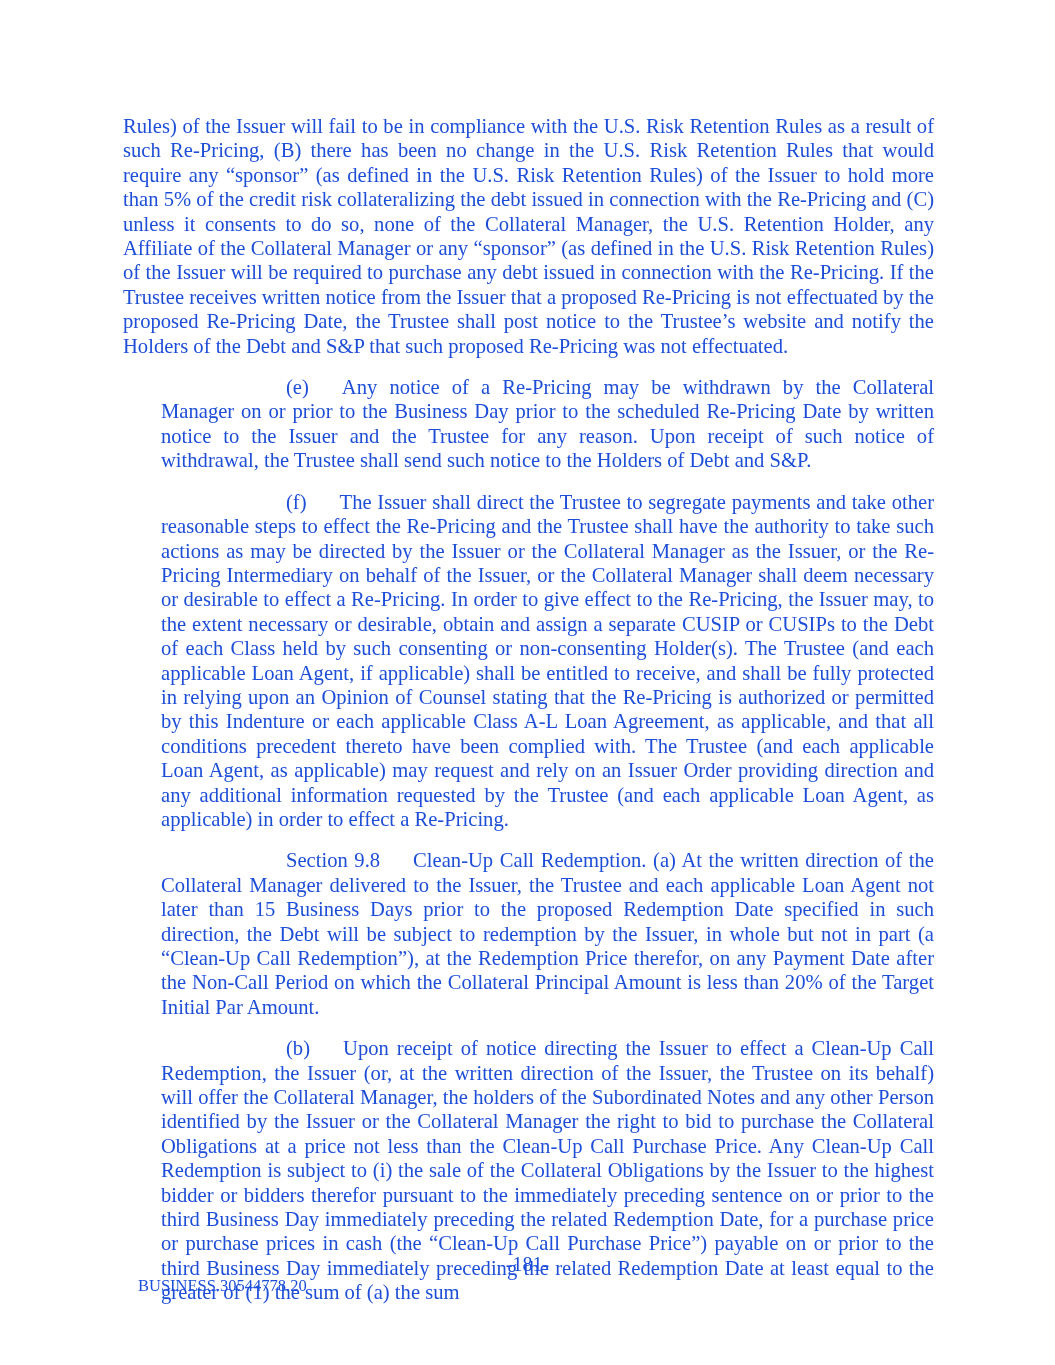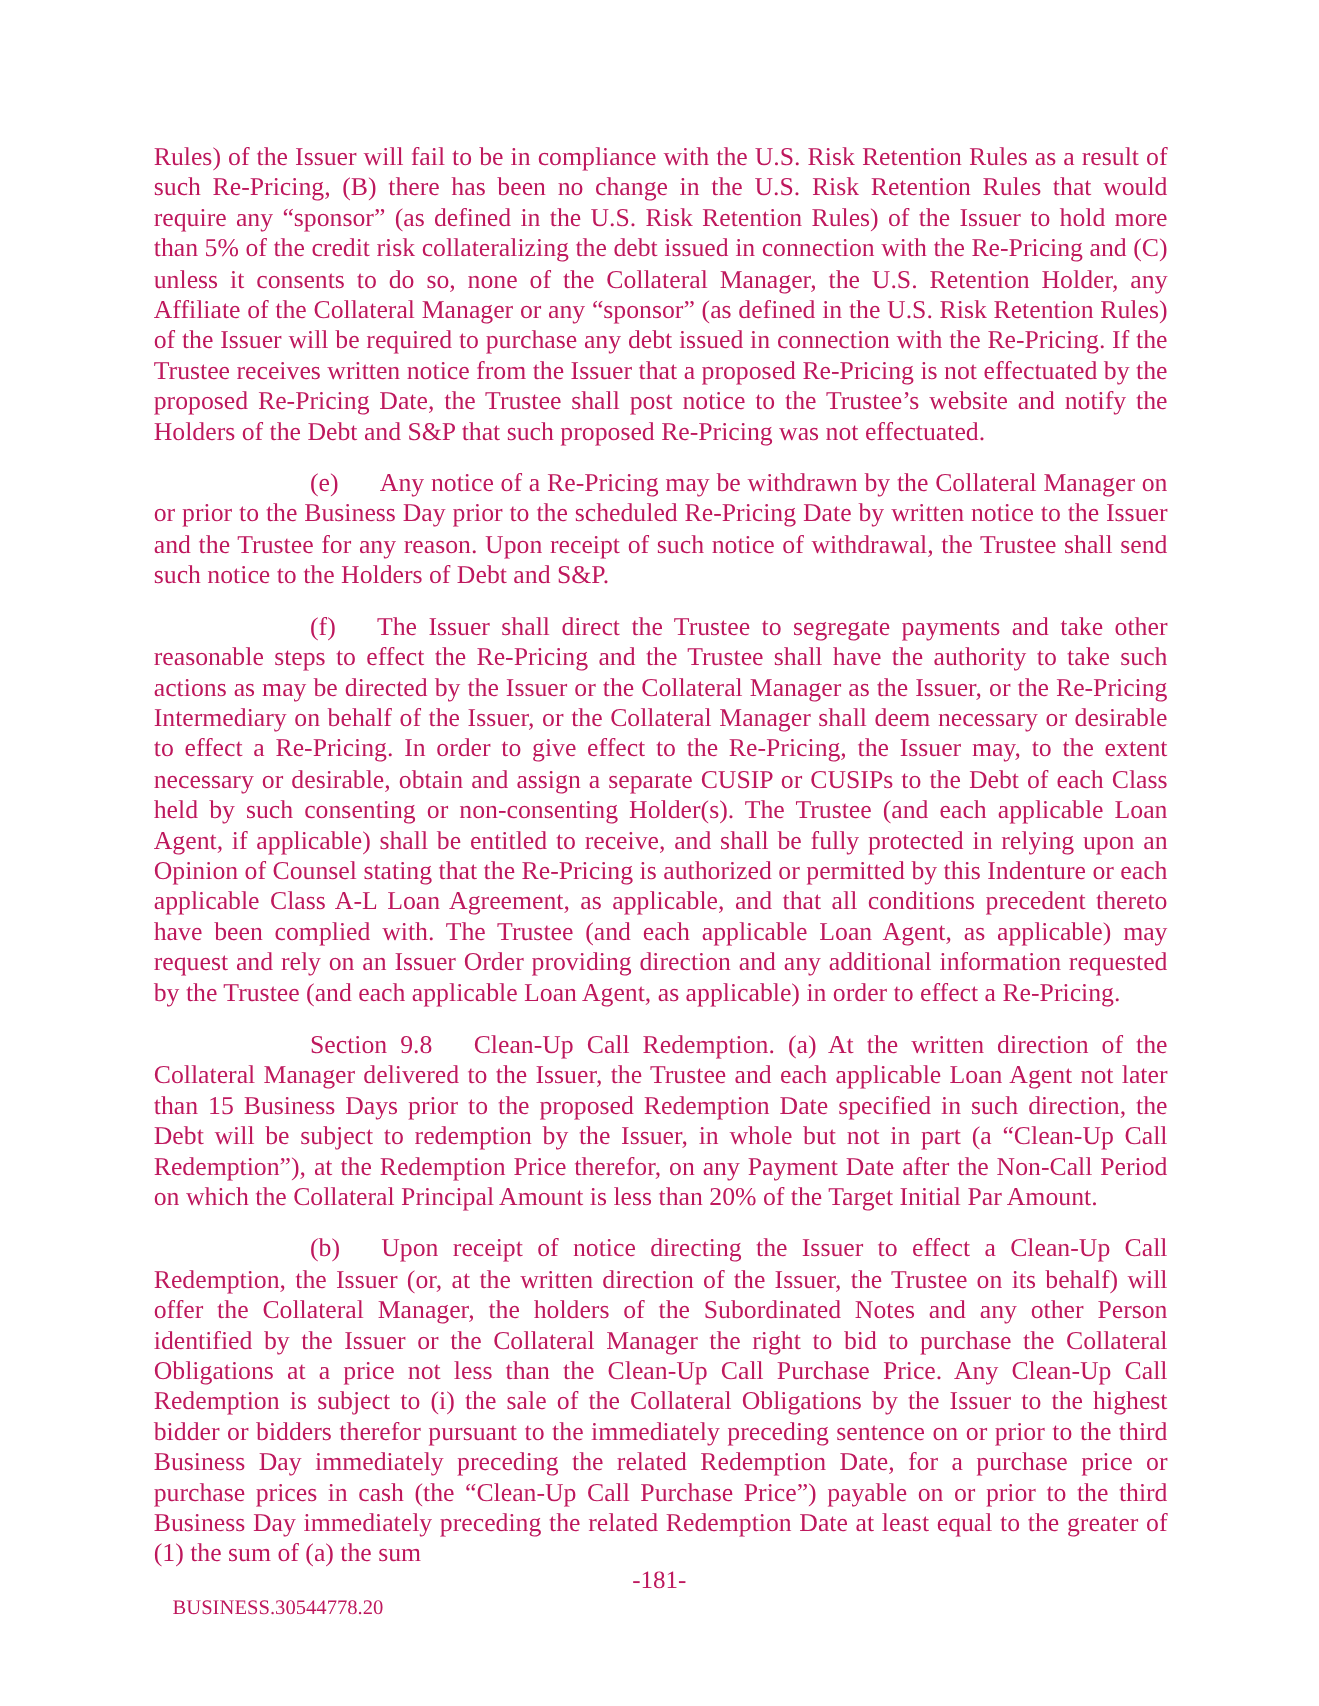--- a/index.html
+++ b/index.html
@@ -7,37 +7,38 @@
     padding: 0;
     background: #ffffff;
   }
   .page {
     position: relative;
     width: 1055px;
     height: 1341px;
     background: #ffffff;
     overflow: hidden;
     font-family: "Liberation Serif", "DejaVu Serif", serif;
-    color: #be185d;
+    color: #1d4ed8;
   }
   .content {
     position: absolute;
     left: 123px;
     top: 114px;
     width: 811px;
     font-size: 20.6px;
     line-height: 24.4px;
     text-align: justify;
   }
   .content p.para {
     margin: 0 0 17px 0;
     padding: 0;
   }
   .content p.para.labeled {
     text-indent: 125px;
+    margin-left: 38px;
   }
   .tab-gap {
     display: inline-block;
     width: 33px;
   }
   .u {
   }
   .footer-page-number {
     position: absolute;
     left: 0;

